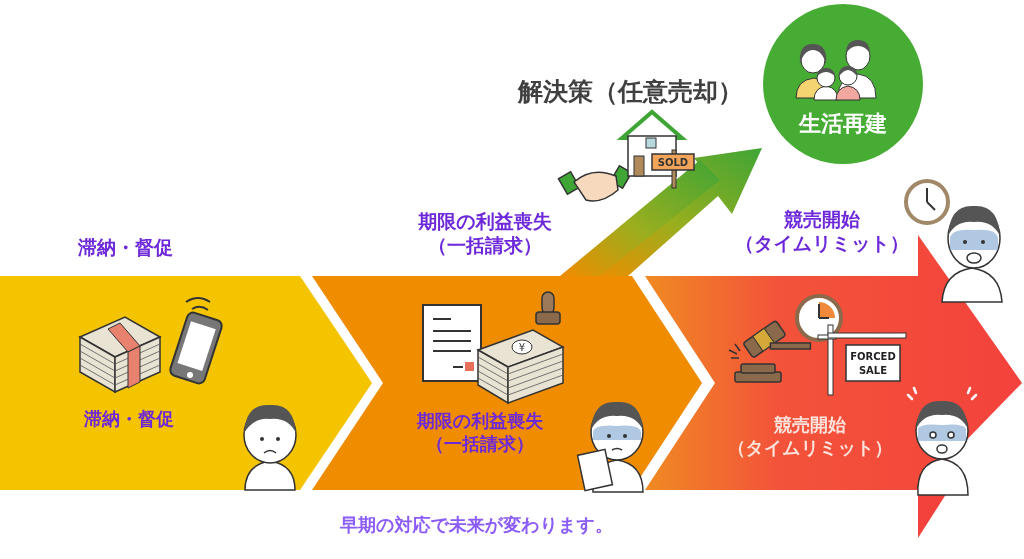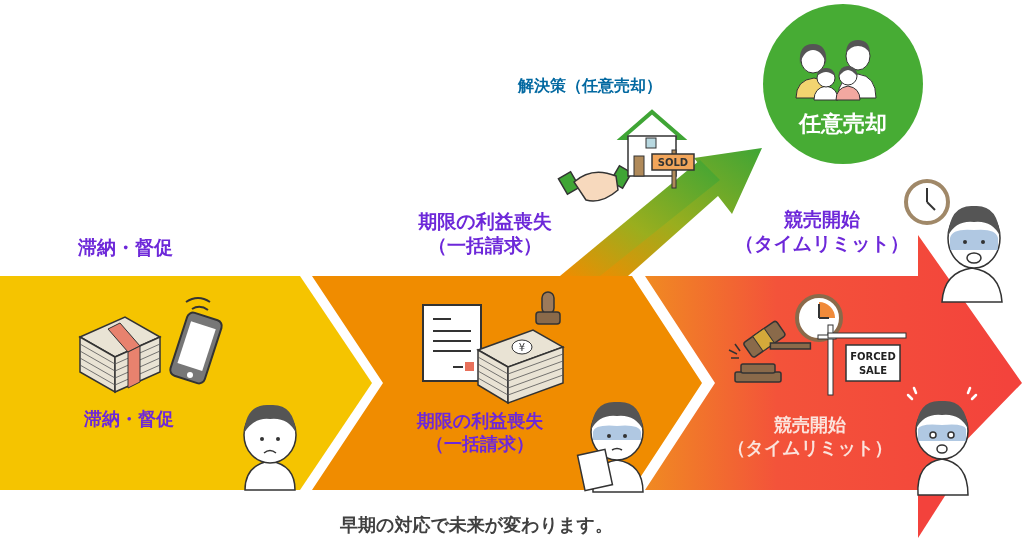--- a/index.html
+++ b/index.html
@@ -3,24 +3,24 @@
   <meta charset="utf-8">
   <style>
     html, body { margin: 0; padding: 0; background: #ffffff; }
     body { width: 1024px; height: 559px; position: relative; overflow: hidden;
            font-family: "DejaVu Sans", "Liberation Sans", sans-serif; }
     svg.full { position: absolute; left: 0; top: 0; }
     .lbl { position: absolute; font-weight: bold; text-align: center; white-space: nowrap; line-height: 1.25; }
     .dark { color: #6d28d9; }
     .top-lbl { font-size: 19px; }
     .in-lbl { font-size: 18px; }
-    .green-lbl { color: #0369a1; font-size: 16px; }
+    .green-lbl { color: #404040; font-size: 25px; }
     .circle-lbl { color: #ffffff; font-size: 22px; }
     .red-in-lbl { color: #fbe3dc; font-size: 18px; }
-    .footer { font-size: 18px; color: #404040; }
+    .footer { font-size: 18px; color: #8b5cf6; }
   </style>
 </head>
 <body>
 
 <svg class="full" width="1024" height="559" viewBox="0 0 1024 559">
   <defs>
     <linearGradient id="g3" x1="0" y1="0" x2="1" y2="0">
       <stop offset="0" stop-color="#F08A22"></stop>
       <stop offset="0.35" stop-color="#F3533A"></stop>
       <stop offset="1" stop-color="#F3423C"></stop>
@@ -224,21 +224,21 @@
   <div>（一括請求）</div>
 </div>
 
 <div class="lbl dark top-lbl" style="left:722px; top:208px; width:200px;">
   <div>競売開始</div>
   <div>（タイムリミット）</div>
 </div>
 
 <div class="lbl green-lbl" style="left:518px; top:76px;">解決策（任意売却）</div>
 
-<div class="lbl circle-lbl" style="left:783px; top:110px; width:120px;">任意売却</div>
+<div class="lbl circle-lbl" style="left:783px; top:110px; width:120px;">生活再建</div>
 
 <div class="lbl dark in-lbl" style="left:84px; top:408px;">滞納・督促</div>
 
 <div class="lbl dark in-lbl" style="left:400px; top:410px; width:160px;">
   <div>期限の利益喪失</div>
   <div>（一括請求）</div>
 </div>
 
 <div class="lbl red-in-lbl" style="left:720px; top:414px; width:180px;">
   <div>競売開始</div>

